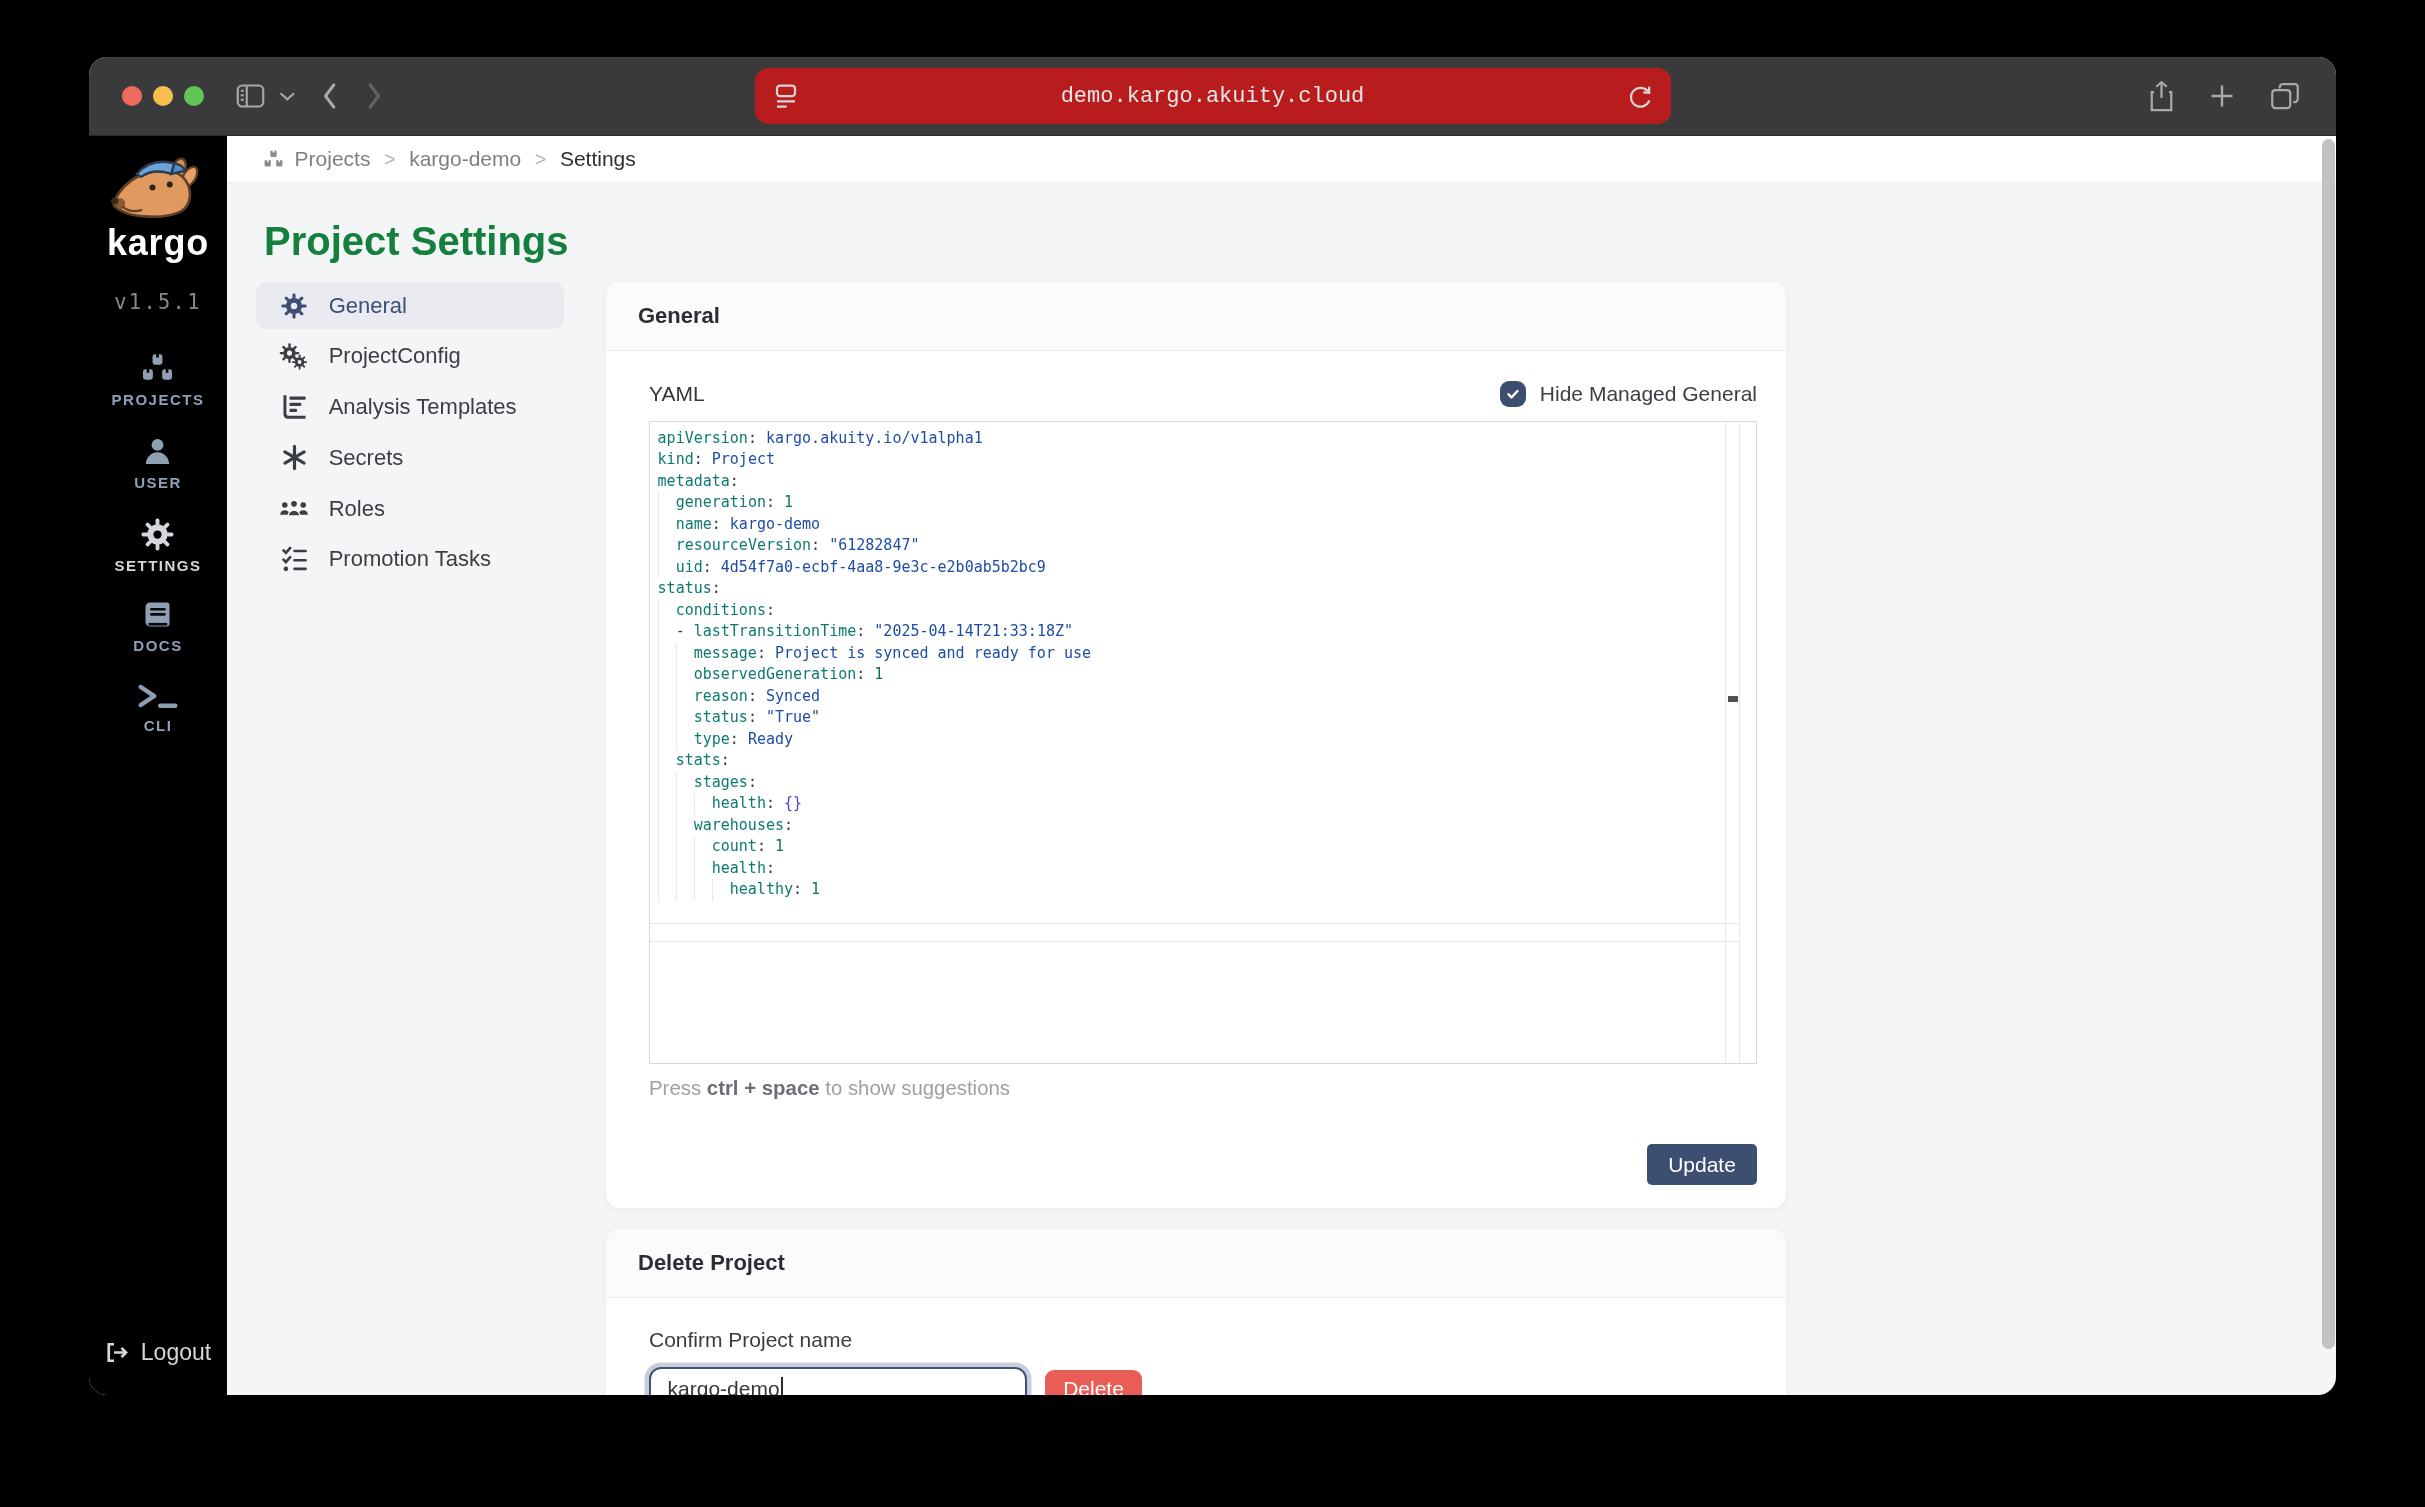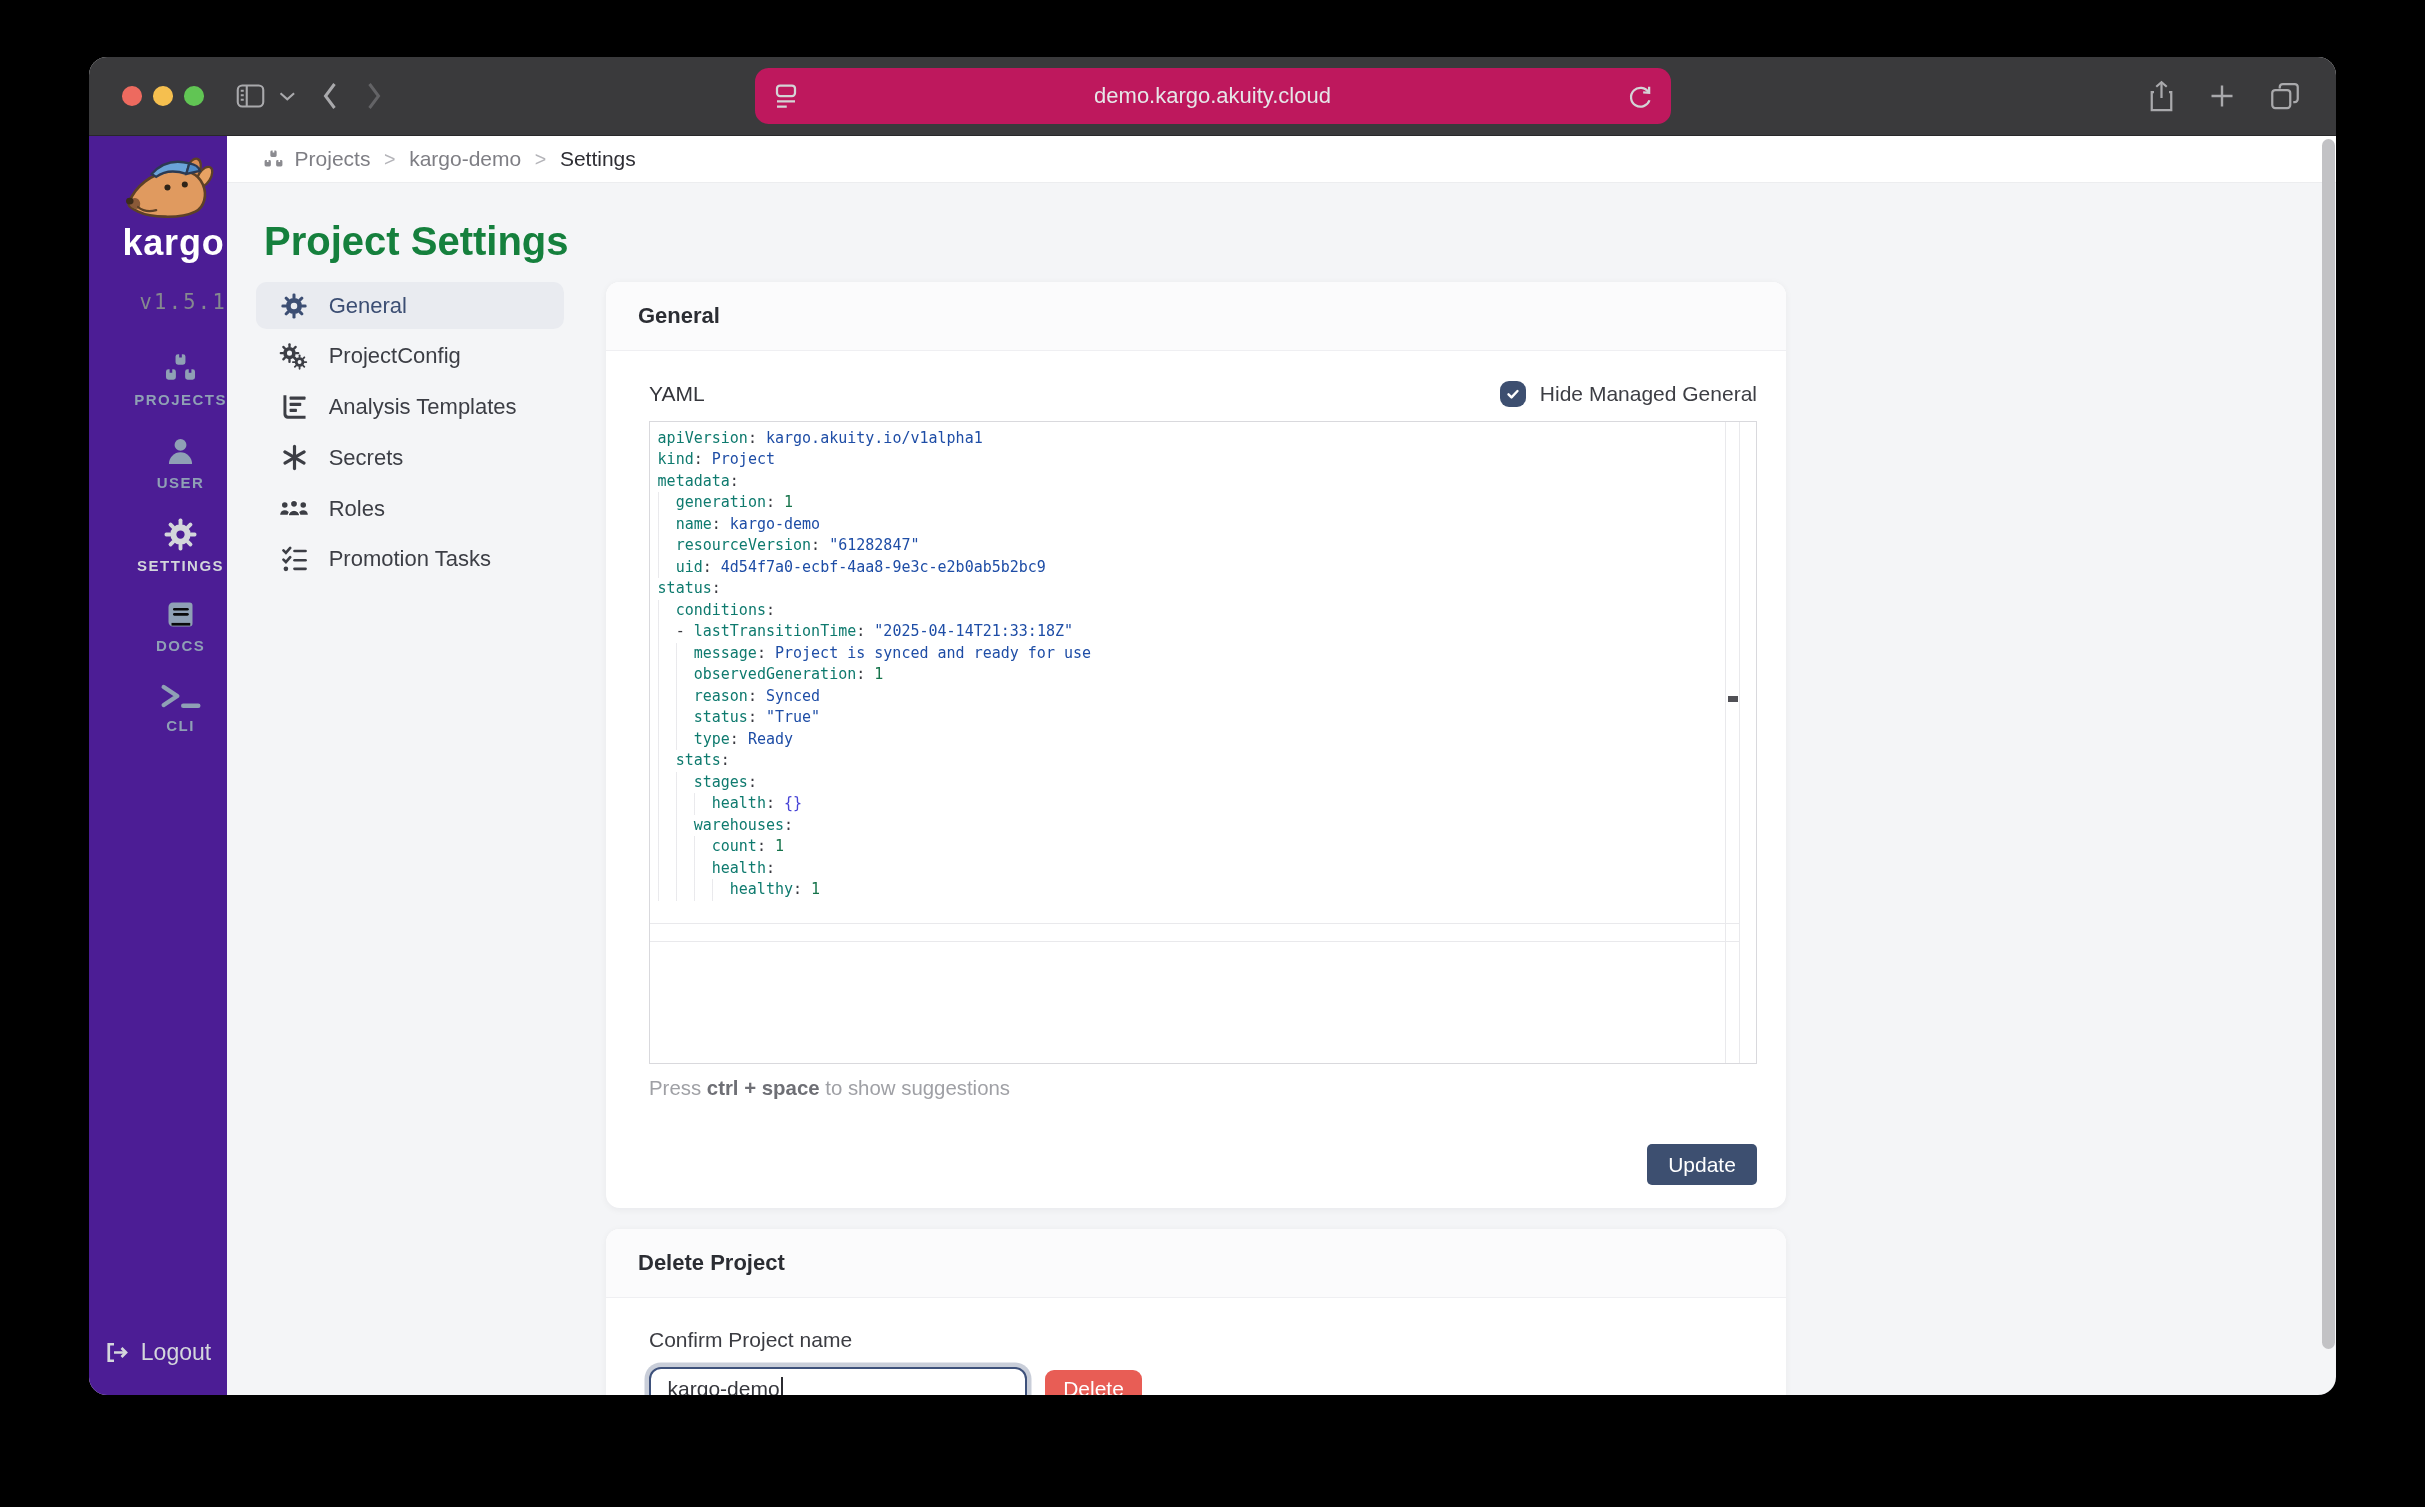--- a/index.html
+++ b/index.html
@@ -10,31 +10,31 @@
 
   
   .titlebar { position:relative; height:79px; background:#3a3a3c; border-bottom:1.5px solid #28282a;
     display:flex; align-items:center; }
   .traffic { display:flex; gap:11.3px; margin-left:33px; }
   .tl { width:19.7px; height:19.7px; border-radius:50%; border:none; }
   .tb-icons { display:flex; align-items:center; gap:26px; margin-left:32px; color:#a9a9ac; }
   .tb-btn { background:none; border:none; color:#a9a9ac; display:flex; align-items:center; }
   .tb-btn.dim { color:#636366; }
   .urlbar { position:absolute; left:50%; top:50%; transform:translate(-50%,-50%);
-    width:916px; height:56px; background:#be185d; border-radius:13.6px;
-    display:flex; align-items:center; padding:0 18px; }
+    width:916px; height:56px; background:#b91c1c; border-radius:13.6px;
+    display:flex; align-items:center; padding:0 18px;font-family:Liberation Mono, monospace; }
   .urlbar .addr { flex:1; text-align:center; color:#e6e6e8; font-size:22px; }
   .right-icons { position:absolute; right:35px; display:flex; gap:32px; color:#bfbfc2; }
 
   
   .chrome-body { display:flex; height:1260px; }
 
   
-  .sidebar { width:138px; background:#4c1d95; display:flex; flex-direction:column;
-    align-items:flex-end; flex-shrink:0; position:relative; }
+  .sidebar { width:138px; background:#000000; display:flex; flex-direction:column;
+    align-items:center; flex-shrink:0; position:relative; }
   .brand { margin-top:18px; display:flex; flex-direction:column; align-items:center; }
   .wordmark { color:#fff; font-size:36px; font-weight:bold; letter-spacing:0.8px; margin-top:-7.6px; }
   .version { margin-top:26px; color:#85898f; font-family:"DejaVu Sans Mono", monospace;
     font-size:20.4px; letter-spacing:2.3px; }
   .side-nav { margin-top:38px; display:flex; flex-direction:column; gap:27px; align-items:center; }
   .sn { display:flex; flex-direction:column; align-items:center; color:#8fa0b5; cursor:pointer; }
   .sn.active { color:#d3d6db; }
   .sn-icon svg { display:block; }
   .sn-label { margin-top:6px; font-size:15px; font-weight:600; letter-spacing:1.5px; }
   .logout { position:absolute; bottom:30px; left:0; right:0; display:flex; gap:12px;

